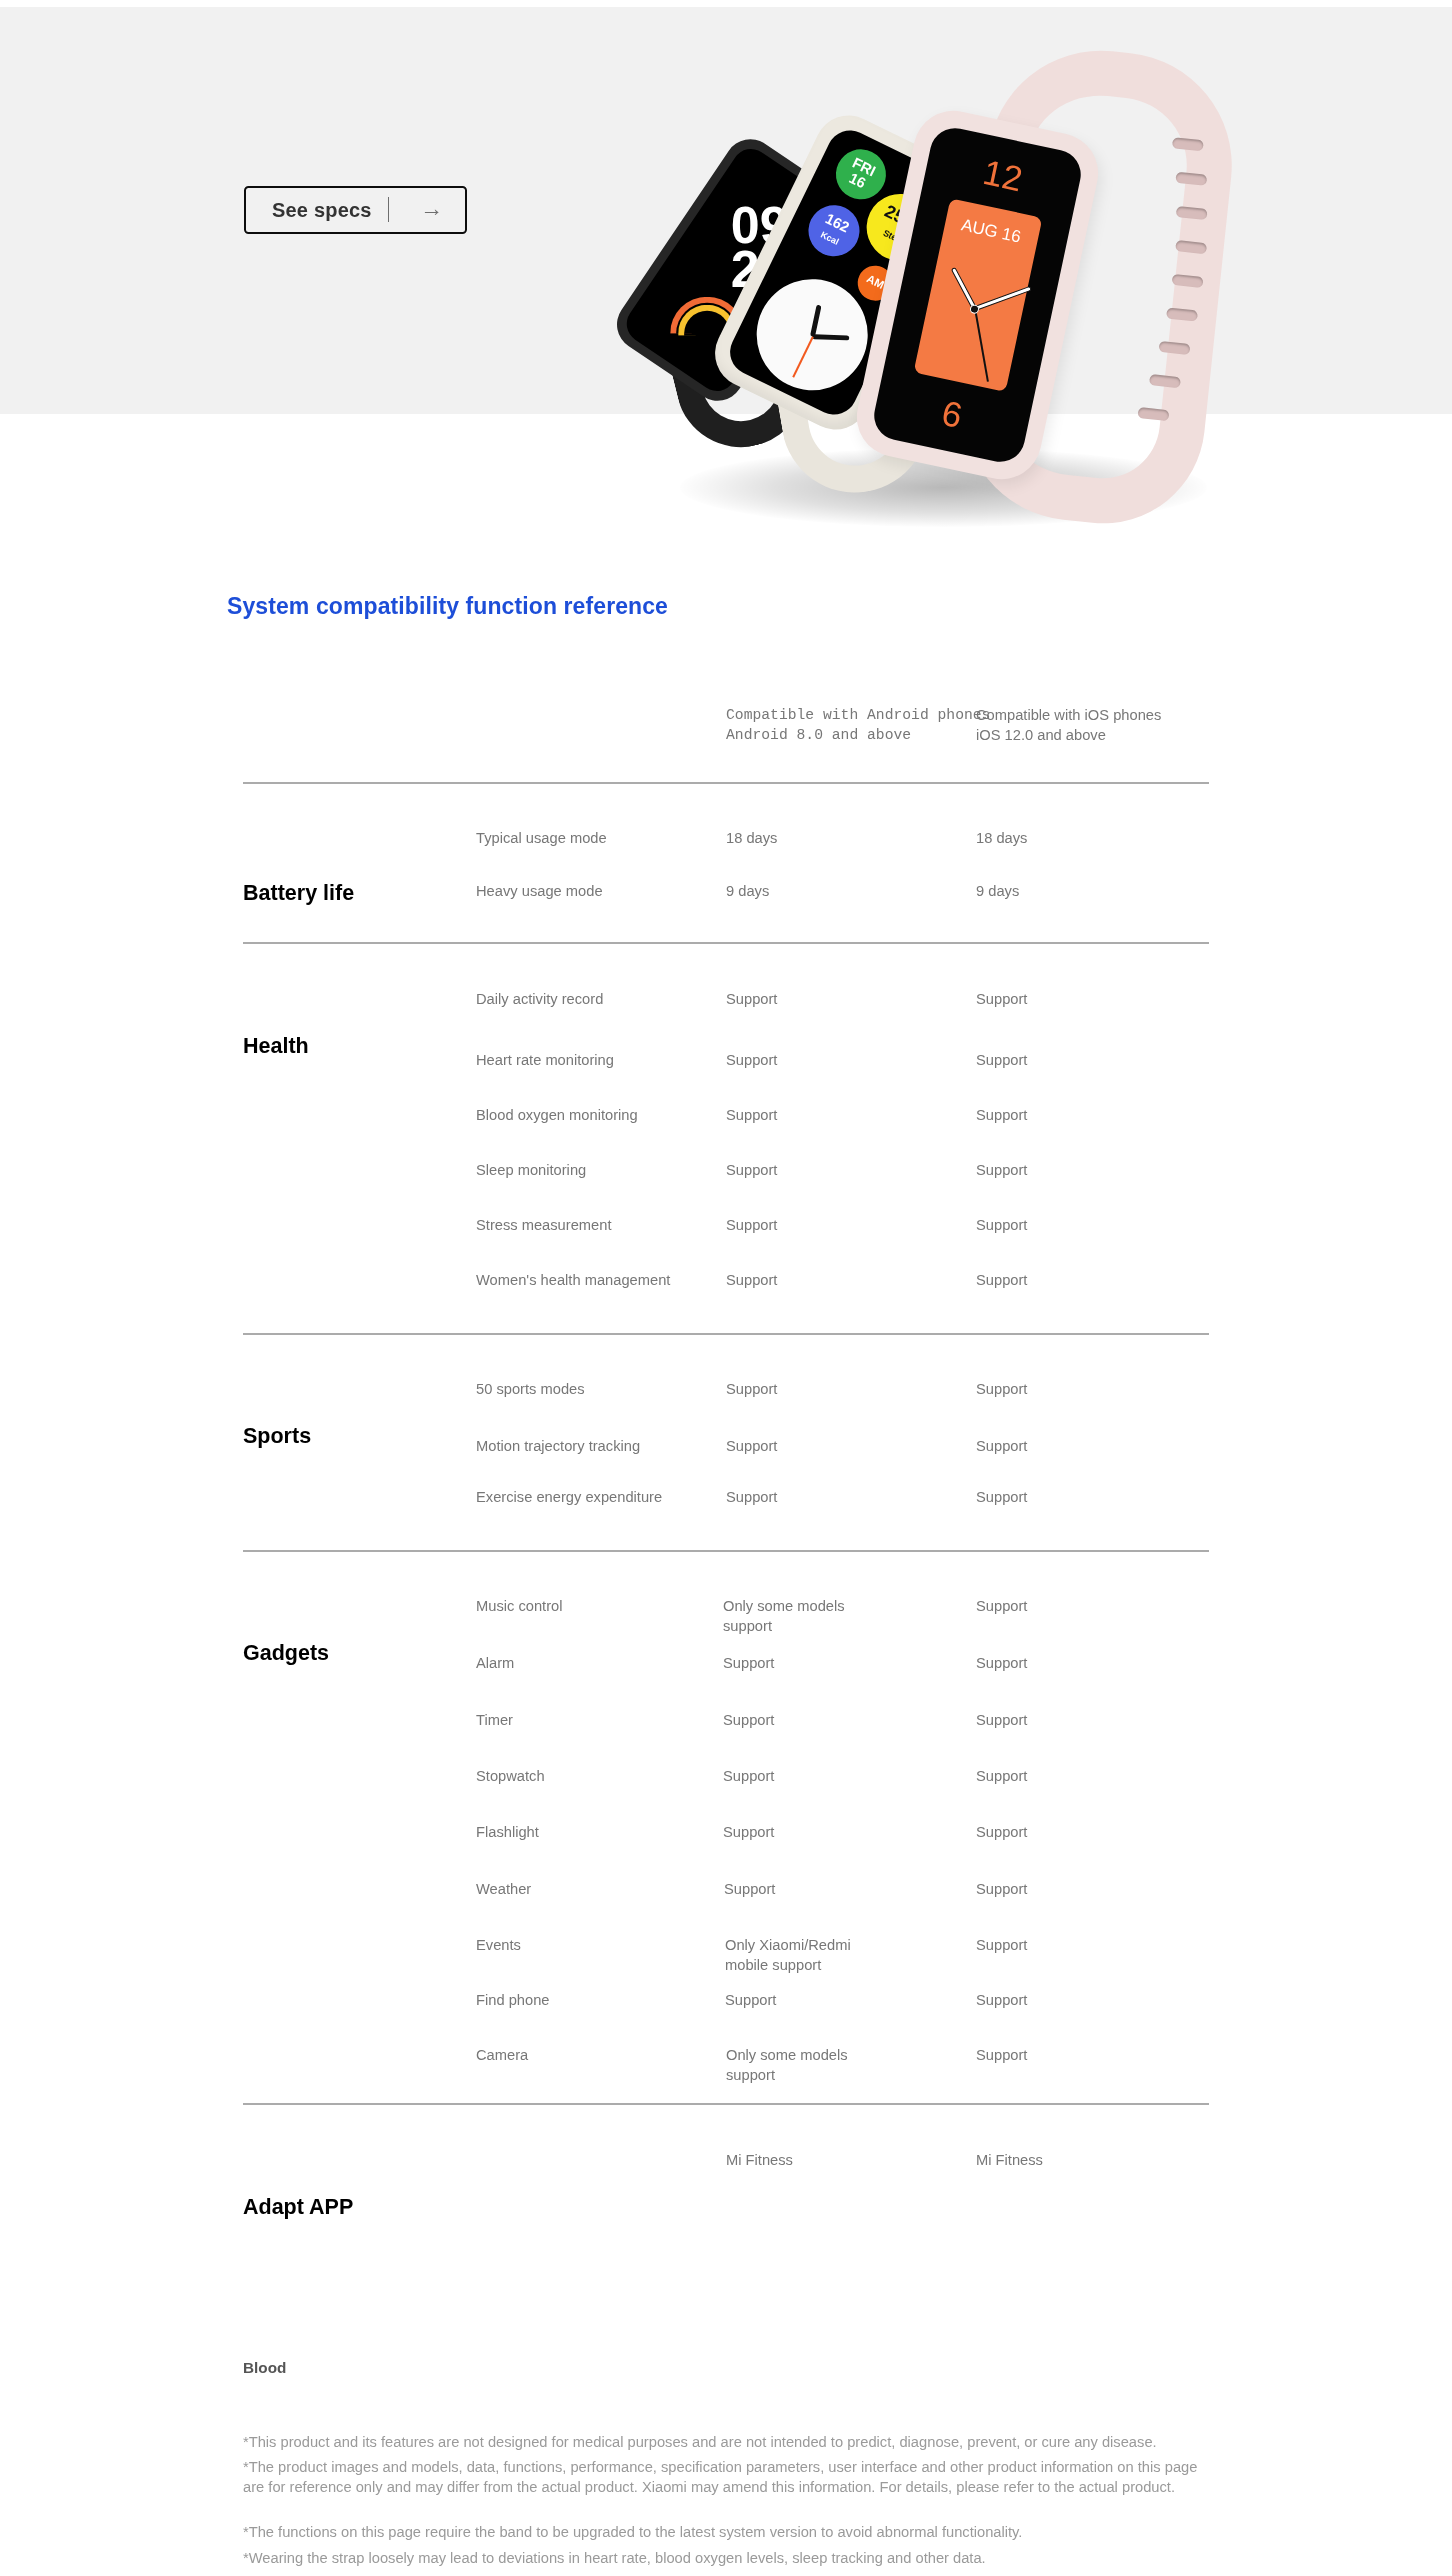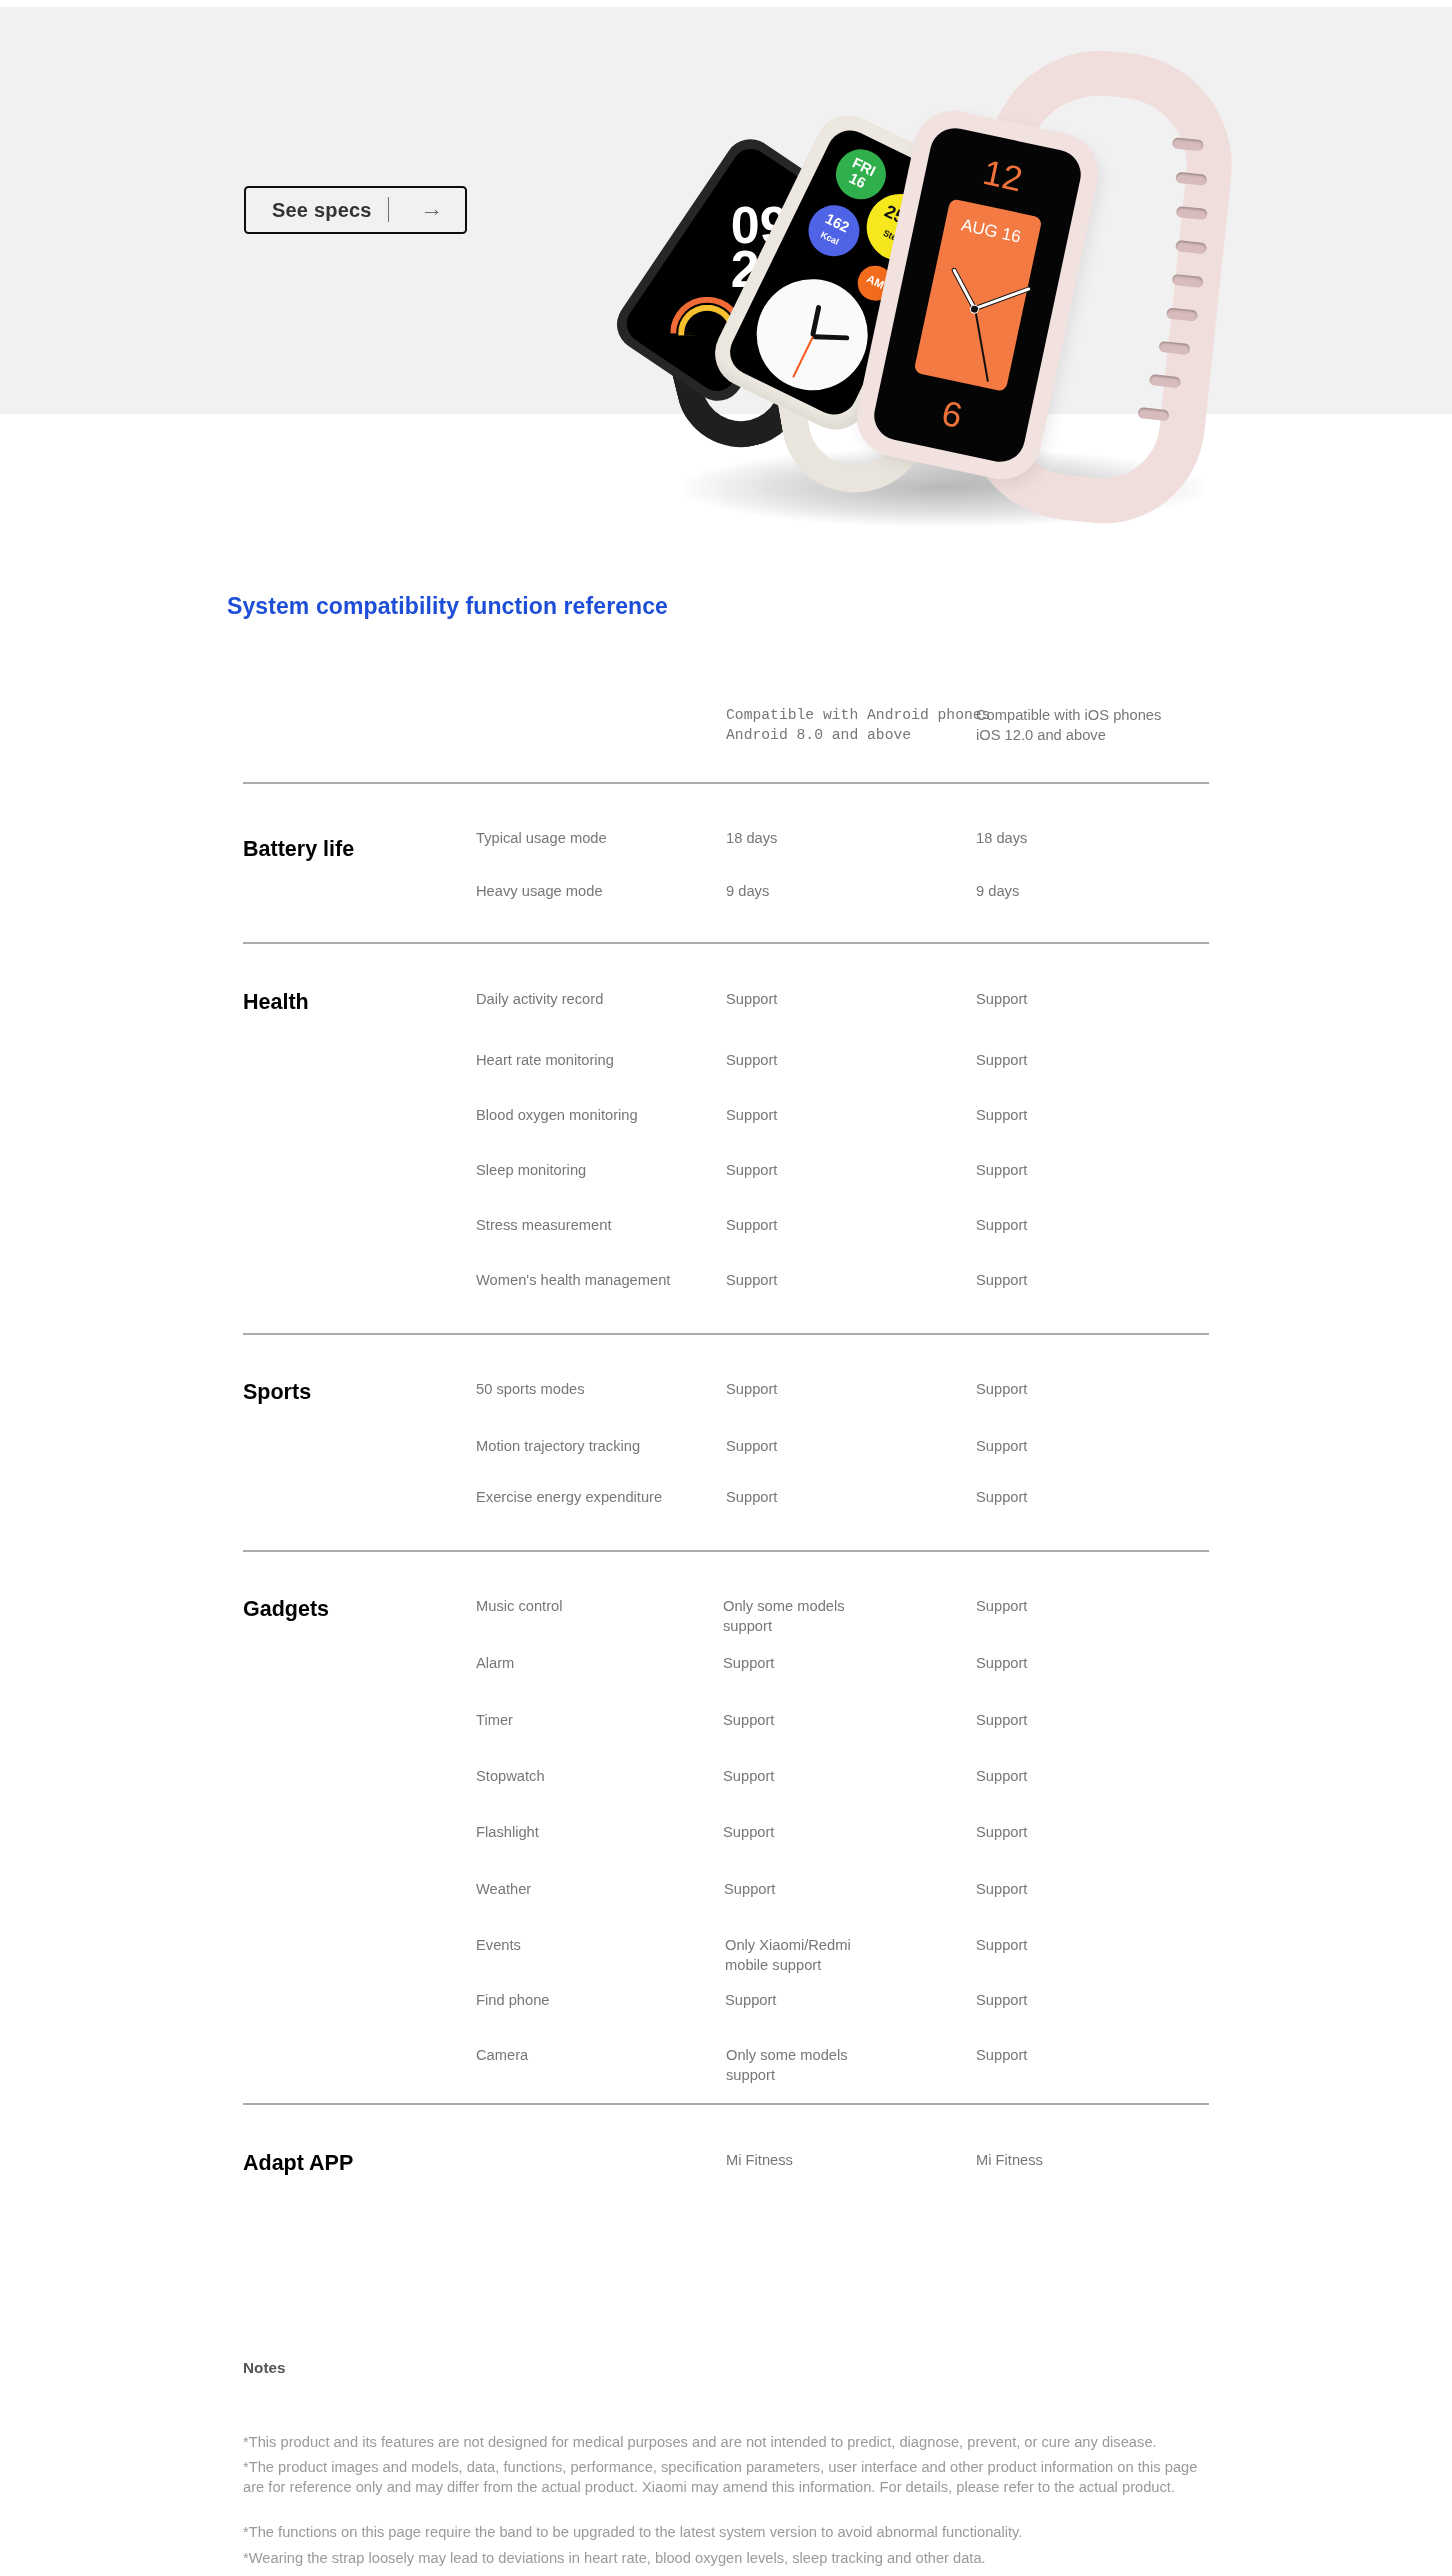--- a/index.html
+++ b/index.html
@@ -53,21 +53,21 @@
 
   
   .section-title { position: absolute; left: 227px; top: 593px; font-size: 23px; font-weight: bold; color: #1d4ed8; letter-spacing: 0.1px; }
 
   .col-head { position: absolute; top: 705px; font-size: 14.7px; color: #777; line-height: 20px; }
   .col-head.android { left: 726px; font-family: Liberation Mono, monospace; }
   .col-head.ios { left: 976px; }
 
   .rule { position: absolute; left: 243px; width: 966px; height: 1.7px; background: #ababab; }
 
-  .group-title { position: absolute; left: 243px; font-size: 21.5px; font-weight: bold; color: #000; }
+  .group-title { position: absolute; left: 243px; font-size: 21.5px; font-weight: bold; color: #000; margin-top: 44px; }
   .cell { position: absolute; font-size: 14.7px; color: #777; line-height: 20px; }
   .c-feature { left: 476px; }
   .c-android { left: 726px; }
   .c-ios { left: 976px; }
 
   .notes-title { position: absolute; left: 243px; top: 2359px; font-size: 15.3px; font-weight: bold; color: #555; }
   .note { position: absolute; left: 243px; width: 975px; font-size: 14.7px; color: #9a9a9a; line-height: 20px; }
 </style>
 </head>
 <body>
@@ -243,18 +243,18 @@
   <div>Only some models</div>
   <div>support</div>
 </div>
 <div class="cell c-ios" style="top:2045px">Support</div>
 
 <div class="rule" style="top:2103px"></div>
 <div class="group-title" style="top:2151px">Adapt APP</div>
 <div class="cell c-android" style="top:2150px">Mi Fitness</div>
 <div class="cell c-ios" style="top:2150px">Mi Fitness</div>
 
-<div class="notes-title">Notes</div>
+<div class="notes-title">Blood</div>
 <div class="note" style="top:2432px">*This product and its features are not designed for medical purposes and are not intended to predict, diagnose, prevent, or cure any disease.</div>
 <div class="note" style="top:2457px">*The product images and models, data, functions, performance, specification parameters, user interface and other product information on this page are for reference only and may differ from the actual product. Xiaomi may amend this information. For details, please refer to the actual product.</div>
 <div class="note" style="top:2522px">*The functions on this page require the band to be upgraded to the latest system version to avoid abnormal functionality.</div>
 <div class="note" style="top:2548px">*Wearing the strap loosely may lead to deviations in heart rate, blood oxygen levels, sleep tracking and other data.</div>
 
 
 </body></html>

